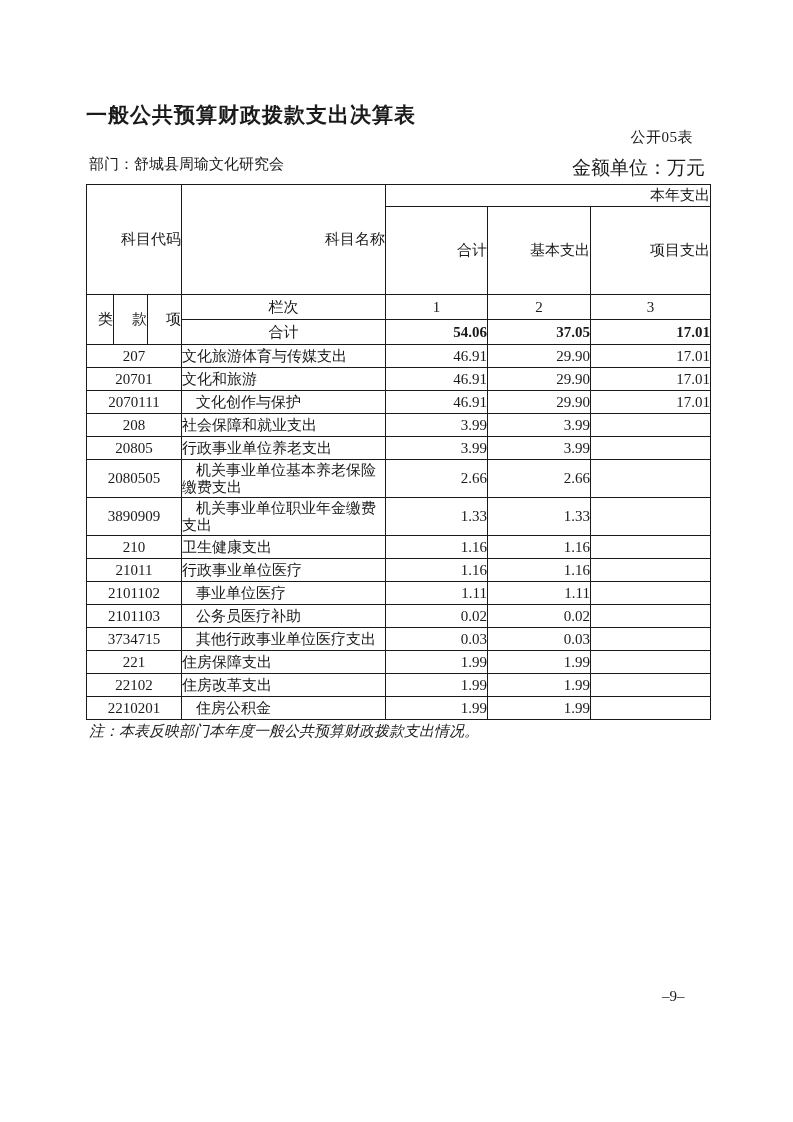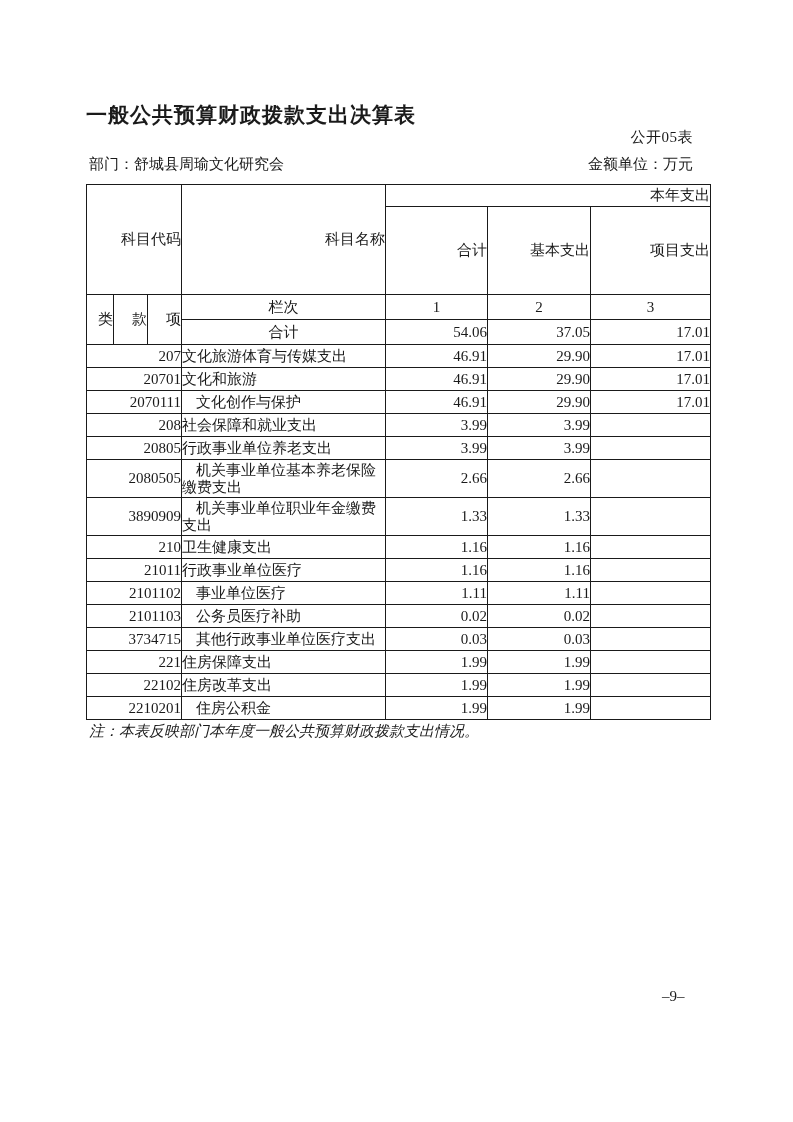--- a/index.html
+++ b/index.html
@@ -31,22 +31,22 @@
   }
   .dept-label {
     position: absolute;
     top: 155px;
     left: 89px;
     font-size: 15px;
   }
   .unit-label {
     position: absolute;
     top: 155px;
-    right: 100px;
-    font-size: 15px;
+    right: 88px;
+    font-size: 19px;
   }
   table.budget {
     position: absolute;
     top: 184px;
     left: 86px;
     width: 624px;
     border-collapse: collapse;
     table-layout: fixed;
     font-size: 15px;
     line-height: 17px;
@@ -58,25 +58,25 @@
     padding: 0;
     overflow: hidden;
   }
   .hdr { text-align: right; }
   tr.hrow1 td { height: 21px; }
   tr.hrow2 td { height: 87px; }
   tr.hrow3 td { height: 24px; }
   tr.hrow4 td { height: 24px; }
   tr.drow td  { height: 22px; }
   tr.drow.tall td { height: 37px; }
-  td.code { text-align: right; padding: 1px 2px 1px 5px; }
+  td.code { text-align: center; padding: 1px 2px 1px 5px; }
   td.name { text-align: left; padding: 1px 4px 1px 5px; }
   td.name.indent { text-indent: 14px; }
   td.num  { text-align: right; padding: 1px 5px 1px 2px; }
-  td.num.bold { font-weight: normal; }
+  td.num.bold { font-weight: bold; }
   td.center { text-align: center; }
   .note {
     position: absolute;
     top: 722px;
     left: 89px;
     font-size: 15px;
     font-style: italic;
   }
   .page-number {
     position: absolute;

